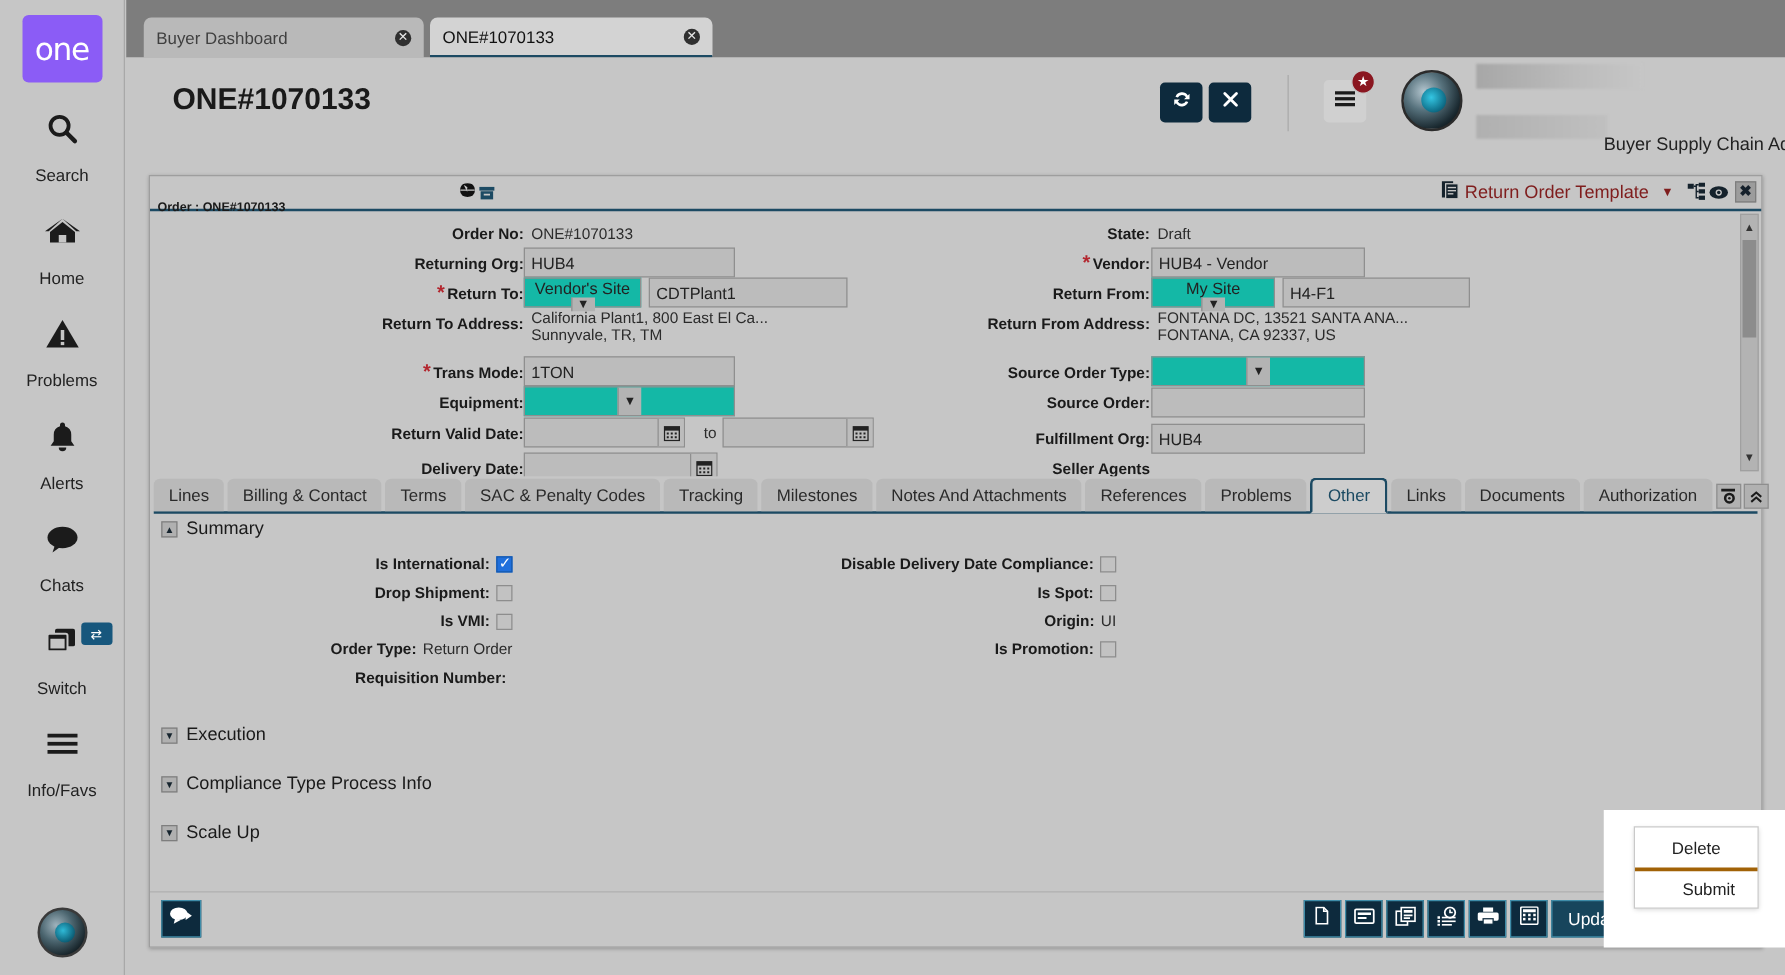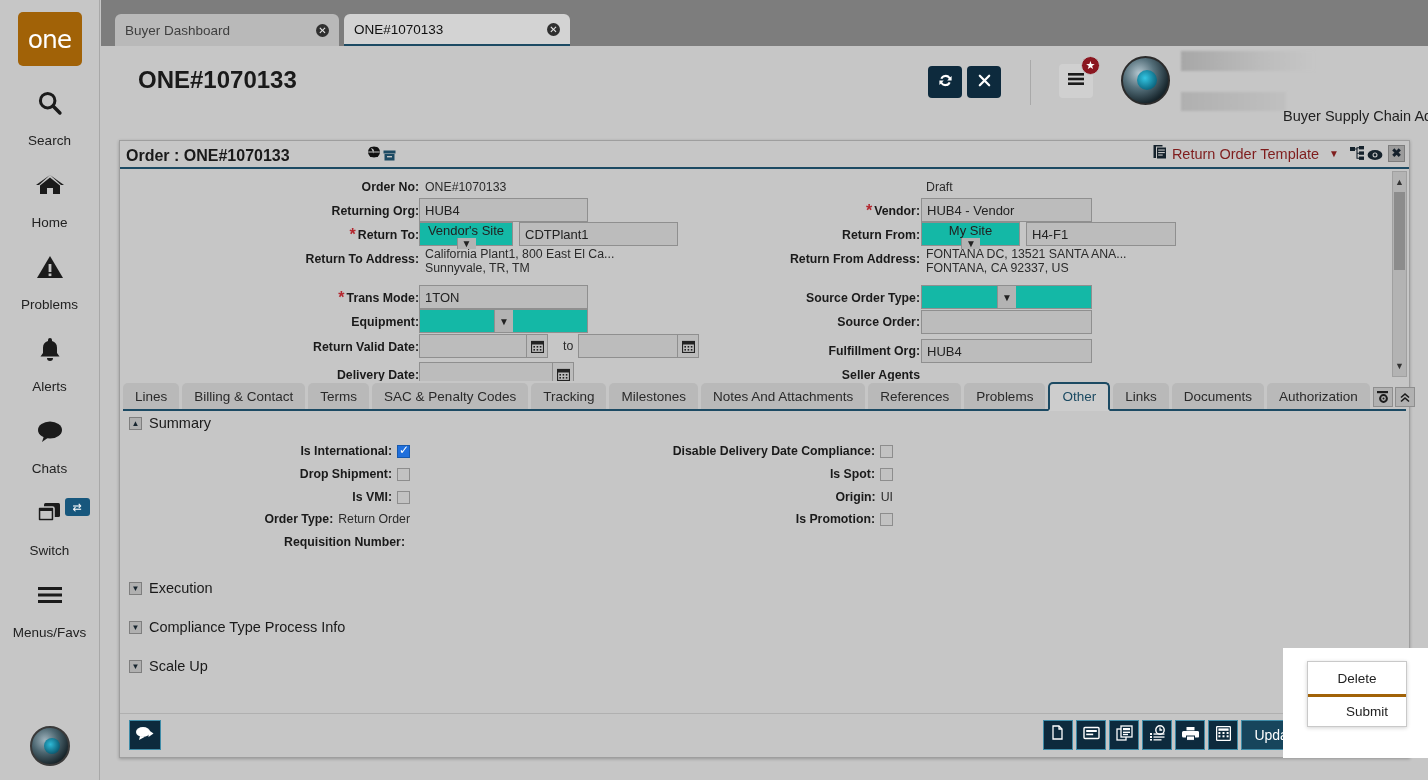--- a/index.html
+++ b/index.html
@@ -12,21 +12,21 @@
   #app { position: relative; width: 1428px; height: 780px; background: #c6c6c6; }
 
   
   #leftrail {
     position: absolute; left: 0; top: 0; width: 100px; height: 780px;
     background: #c6c6c6; border-right: 1px solid #a8a8a8;
     display: flex; flex-direction: column; align-items: center;
   }
   #logo {
     width: 64px; height: 54px; margin-top: 12px;
-    background: #a16207; border-radius: 5px;
+    background: #8b5cf6; border-radius: 5px;
     display: flex; align-items: center; justify-content: center;
     color: #fff; font-size: 25px; letter-spacing: -1px;
     font-family: "DejaVu Sans", sans-serif;
   }
   .rail-item {
     width: 100px; margin-top: 20px;
     display: flex; flex-direction: column; align-items: center;
     cursor: pointer; position: relative;
   }
   .rail-ico { height: 34px; display:flex; align-items:center; justify-content:center; }
@@ -113,21 +113,21 @@
   }
 
   
   #card {
     position: absolute; left: 119px; top: 140px; width: 1291px; height: 618px;
     background: #c6c6c6; border: 1px solid #9e9e9e;
     box-shadow: 0 1px 3px rgba(0,0,0,.25);
   }
   #cardhead { position: relative; height: 28px; border-bottom: 2px solid #1c4a63; }
   #cardhead-title {
-    position: absolute; left: 6px; top: 6px; font-size: 16px; font-weight: bold; color: #1a1a1a;
+    position: absolute; left: 6px; top: 20px; font-size: 10px; font-weight: bold; color: #1a1a1a;
   }
   .ch-ico { position: absolute; top: 4px; cursor: pointer; }
   #ch-globe { left: 247px; }
   #ch-note  { left: 263px; top: 6px; }
   #ch-tpl {
     position: absolute; right: 70px; top: 3px; display: flex; align-items: center; gap: 4px;
     font-size: 14.5px; color: #7f1d1d; cursor: pointer;
   }
   #ch-tpl-caret { font-size: 10px; margin-left: 6px; }
   #ch-tree { position: absolute; right: 44px; top: 5px; cursor: pointer; }
@@ -325,21 +325,21 @@
     </div>
 
     <div class="rail-item">
       <div class="rail-ico">
         <svg width="30" height="22" viewBox="0 0 30 22">
             <rect x="3" y="3" width="24" height="3" fill="#1b1b1b"></rect>
             <rect x="3" y="9.5" width="24" height="3" fill="#1b1b1b"></rect>
             <rect x="3" y="16" width="24" height="3" fill="#1b1b1b"></rect>
           </svg>
       </div>
-      <div class="rail-lbl">Menus/Favs</div>
+      <div class="rail-lbl">Info/Favs</div>
     </div>
 
     <div id="rail-avatar"></div>
   </div>
 
   <div id="tabstrip">
     <div class="btab" id="tab0">
       <span>Buyer Dashboard</span>
       <span class="btab-x">✕</span>
     </div>
@@ -538,20 +538,23 @@
               <rect x="2.4" y="6" width="1.6" height="1.6" fill="#222"></rect>
               <rect x="5.6" y="6" width="1.6" height="1.6" fill="#222"></rect>
               <rect x="8.8" y="6" width="1.6" height="1.6" fill="#222"></rect>
               <rect x="2.4" y="9" width="1.6" height="1.6" fill="#222"></rect>
               <rect x="5.6" y="9" width="1.6" height="1.6" fill="#222"></rect>
               <rect x="8.8" y="9" width="1.6" height="1.6" fill="#222"></rect>
             </svg>
         </span>
       </div>
 
+      <div class="fld" style="left:480px;top:6px;width:320px;justify-content:flex-end;">
+        <span class="lbl">State:</span>
+      </div>
       <div class="fld" style="left:806px;top:6px;">
         <span class="val">Draft</span>
       </div>
 
       <div class="fld" style="left:480px;top:30px;width:320px;justify-content:flex-end;">
         <span class="req">*</span>
         <span class="lbl">Vendor:</span>
       </div>
       <div class="inp" style="position:absolute;left:801px;top:29px;width:171px;">
         <span>HUB4 - Vendor</span>

